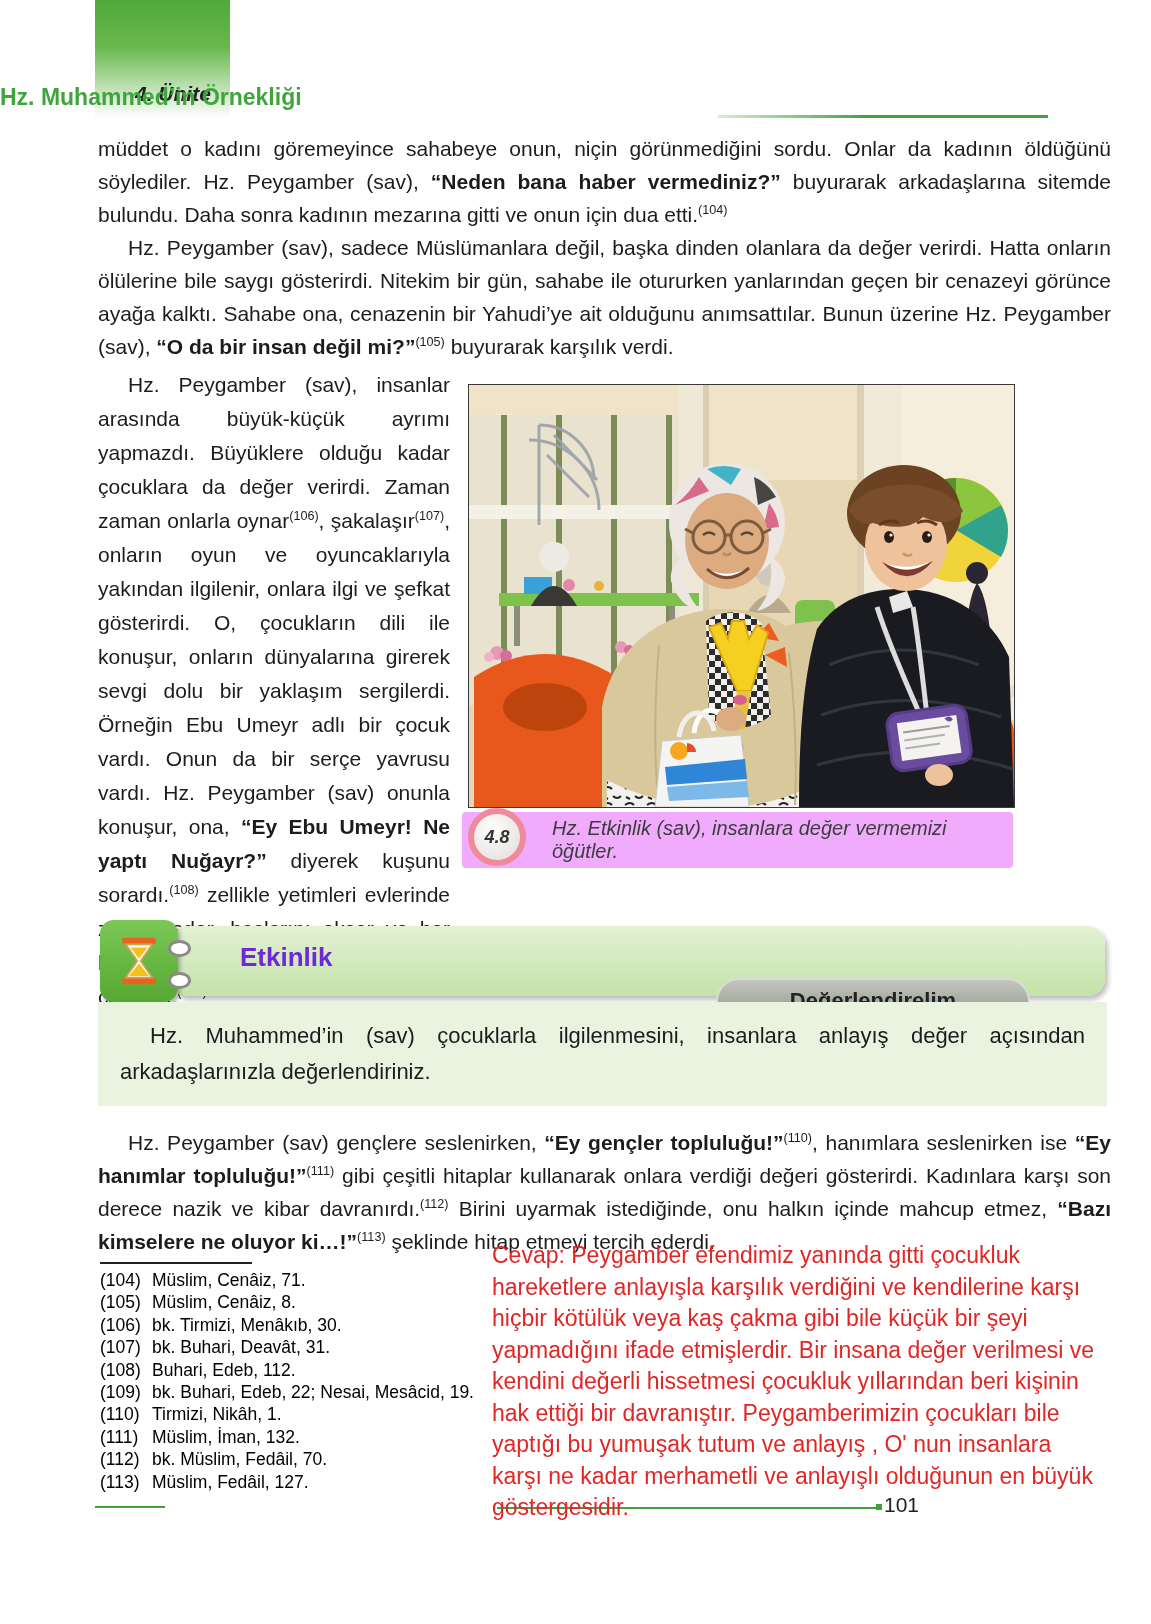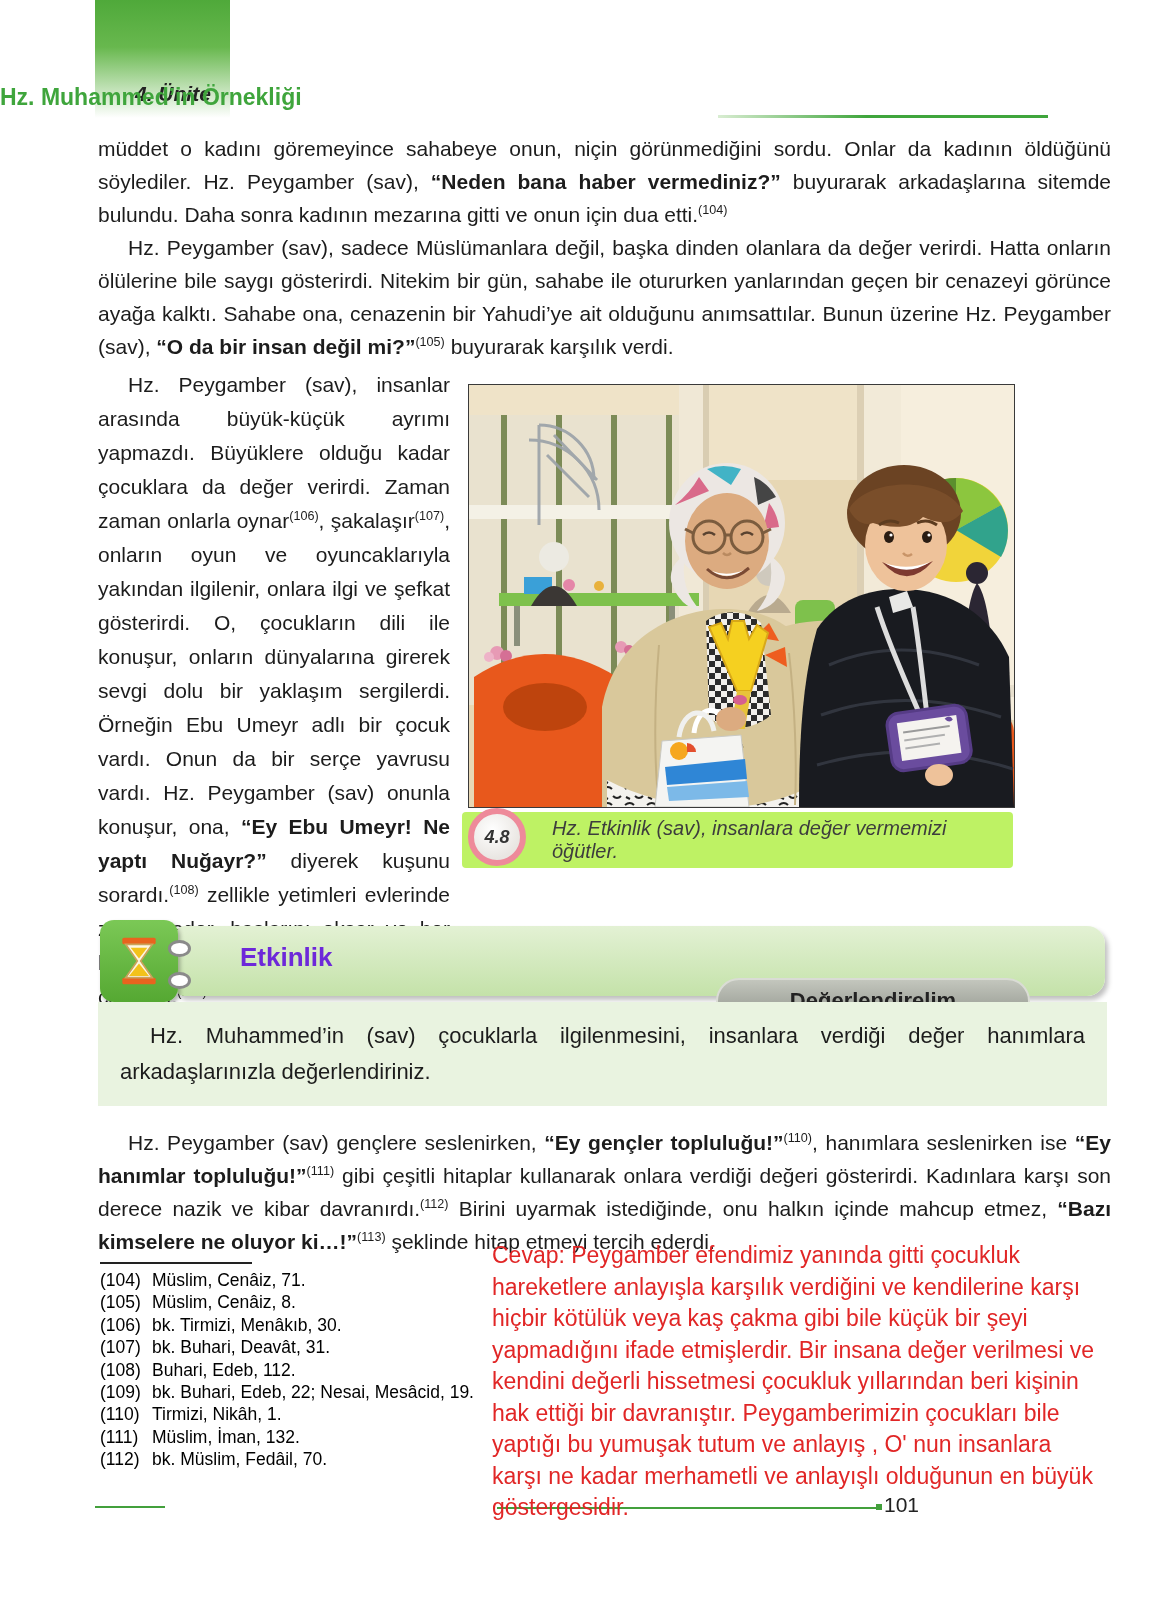--- a/index.html
+++ b/index.html
@@ -18,21 +18,21 @@
         text-align:justify;color:#1c1c1c;}
   .para.indent{text-indent:30px;}
   .col-para{position:absolute;left:98px;top:368px;width:352px;font-size:21px;line-height:34px;
             text-align:justify;text-indent:30px;}
   .seg-b{font-weight:bold;}
   .seg-sup{font-size:60%;vertical-align:super;line-height:0;}
   
   .photo-frame{position:absolute;left:468px;top:384px;width:545px;height:422px;
                border:1px solid #3a3a3a;background:#e7d7b4;}
   .caption-bar{position:absolute;left:462px;top:812px;width:551px;height:56px;
-               background:#bef264;border-radius:4px;}
+               background:#f0abfc;border-radius:4px;}
   .caption-badge{position:absolute;left:6px;top:-4px;width:46px;height:46px;border-radius:50%;
                  background:radial-gradient(circle at 40% 35%,#ffffff,#e9e6e2 70%);
                  border:6px solid #ee8a9a;box-sizing:content-box;
                  display:flex;align-items:center;justify-content:center;
                  font-size:18px;font-weight:bold;font-style:italic;color:#333;}
   .caption-text{position:absolute;left:90px;top:0;height:56px;display:flex;align-items:center;
                 font-size:20px;font-style:italic;color:#3d3d3d;}
   
   .act-bar{position:absolute;left:176px;top:926px;width:929px;height:70px;
            background:linear-gradient(180deg,#e3f1d4,#c4e2a9);
@@ -289,21 +289,21 @@
       <rect x="2" y="24" width="20" height="4" rx="1" fill="#e8641e"></rect>
       <path d="M4 4 L20 4 L13 14 L20 24 L4 24 L11 14 Z" fill="#fdf6e3" stroke="#caa25a" stroke-width="1"></path>
       <path d="M7 6 L17 6 L12 12.5 Z" fill="#f3c21a"></path>
       <path d="M12 15.5 L18 23 L6 23 Z" fill="#f3c21a"></path>
     </svg>
   </div>
   <span class="ring" style="left:168px;top:940px;"></span>
   <span class="ring" style="left:168px;top:972px;"></span>
   <div class="act-label">Etkinlik</div>
   <div class="act-pill">Değerlendirelim</div>
-  <div class="act-body">Hz. Muhammed’in (sav) çocuklarla ilgilenmesini, insanlara verdiği değer hanımlara arkadaşlarınızla değerlendiriniz.</div>
+  <div class="act-body">Hz. Muhammed’in (sav) çocuklarla ilgilenmesini, insanlara anlayış değer açısından arkadaşlarınızla değerlendiriniz.</div>
 
   <div class="fn-rule"></div>
   <div class="footnotes">
 
       <div class="fn-row">
         <span class="fn-num">(104)</span><span>Müslim, Cenâiz, 71.</span>
       </div>
 
       <div class="fn-row">
         <span class="fn-num">(105)</span><span>Müslim, Cenâiz, 8.</span>
@@ -330,20 +330,23 @@
       </div>
 
       <div class="fn-row">
         <span class="fn-num">(111)</span><span>Müslim, İman, 132.</span>
       </div>
 
       <div class="fn-row">
         <span class="fn-num">(112)</span><span>bk. Müslim, Fedâil, 70.</span>
       </div>
 
+      <div class="fn-row">
+        <span class="fn-num">(113)</span><span>Müslim, Fedâil, 127.</span>
+      </div>
     </div>
 
   <div class="answer">
 
       <div>Cevap: Peygamber efendimiz yanında gitti çocukluk</div>
 
 
       <div>hareketlere anlayışla karşılık verdiğini ve kendilerine karşı</div>
 
       <div>hiçbir kötülük veya kaş çakma gibi bile küçük bir şeyi</div>

